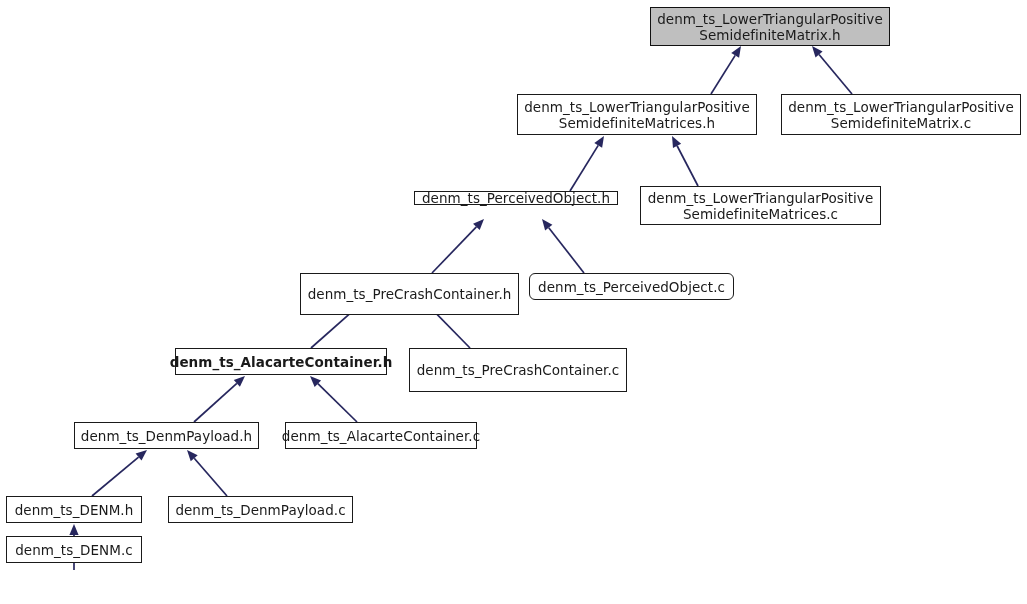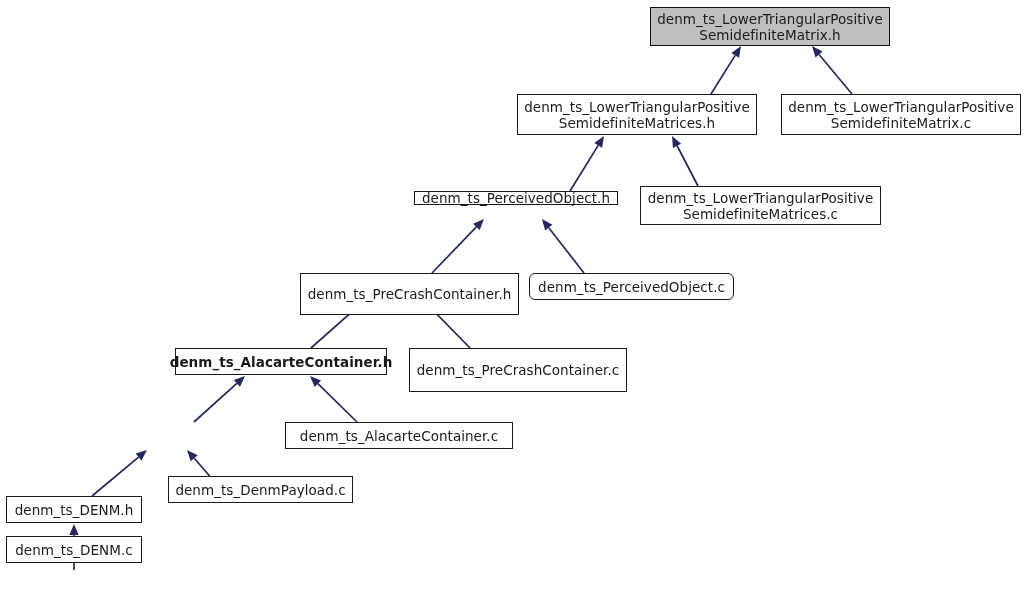--- a/index.html
+++ b/index.html
@@ -114,17 +114,18 @@
 SemidefiniteMatrices.h</span></div>
     <div class="node" style="left: 781px; top: 94px; width: 240px; height: 41px;"><span class="node-label">denm_ts_LowerTriangularPositive
 SemidefiniteMatrix.c</span></div>
     <div class="node" style="left: 414px; top: 191px; width: 204px; height: 14px;"><span class="node-label">denm_ts_PerceivedObject.h</span></div>
     <div class="node" style="left: 640px; top: 186px; width: 241px; height: 39px;"><span class="node-label">denm_ts_LowerTriangularPositive
 SemidefiniteMatrices.c</span></div>
     <div class="node" style="left: 287px; top: 273px; width: 219px; height: 42px; margin-left: 13px;"><span class="node-label">denm_ts_PreCrashContainer.h</span></div>
     <div class="node" style="left: 529px; top: 273px; width: 205px; height: 27px; border-radius: 6px;"><span class="node-label">denm_ts_PerceivedObject.c</span></div>
     <div class="node" style="left: 175px; top: 348px; width: 212px; height: 27px; font-weight: bold;"><span class="node-label">denm_ts_AlacarteContainer.h</span></div>
     <div class="node" style="left: 409px; top: 348px; width: 218px; height: 44px;"><span class="node-label">denm_ts_PreCrashContainer.c</span></div>
-    <div class="node" style="left: 285px; top: 422px; width: 228px; height: 27px;"><span class="node-label">denm_ts_AlacarteContainer.c</span></div>
+    <div class="node" style="left: 74px; top: 422px; width: 185px; height: 27px;"><span class="node-label">denm_ts_DenmPayload.h</span></div>
+    <div class="node" style="left: 285px; top: 422px; width: 192px; height: 27px;"><span class="node-label">denm_ts_AlacarteContainer.c</span></div>
     <div class="node" style="left: 6px; top: 496px; width: 136px; height: 27px;"><span class="node-label">denm_ts_DENM.h</span></div>
-    <div class="node" style="left: 168px; top: 476px; width: 185px; height: 27px;"><span class="node-label">denm_ts_DenmPayload.c</span></div>
+    <div class="node" style="left: 168px; top: 496px; width: 185px; height: 27px;"><span class="node-label">denm_ts_DenmPayload.c</span></div>
     <div class="node" style="left: 6px; top: 536px; width: 136px; height: 27px;"><span class="node-label">denm_ts_DENM.c</span></div>
   </div>
 
 </body></html>

